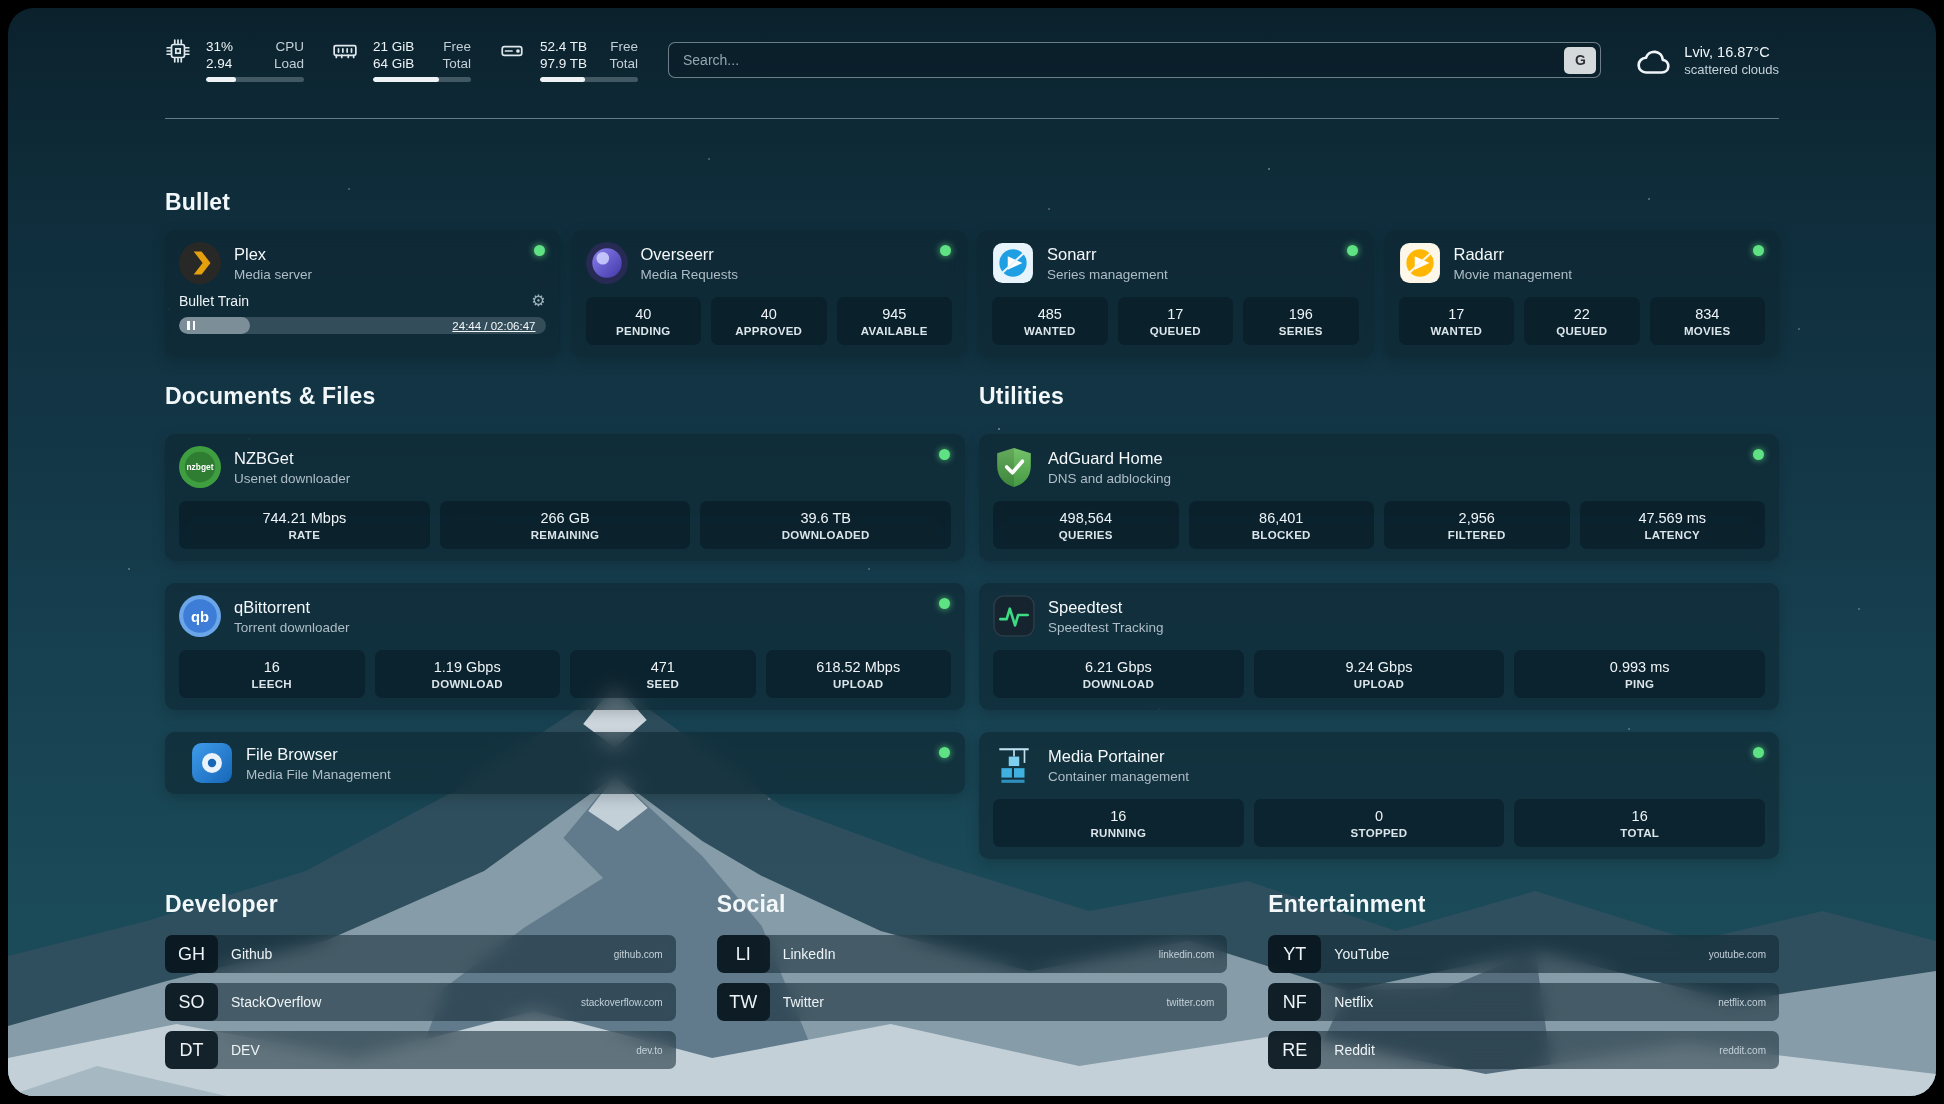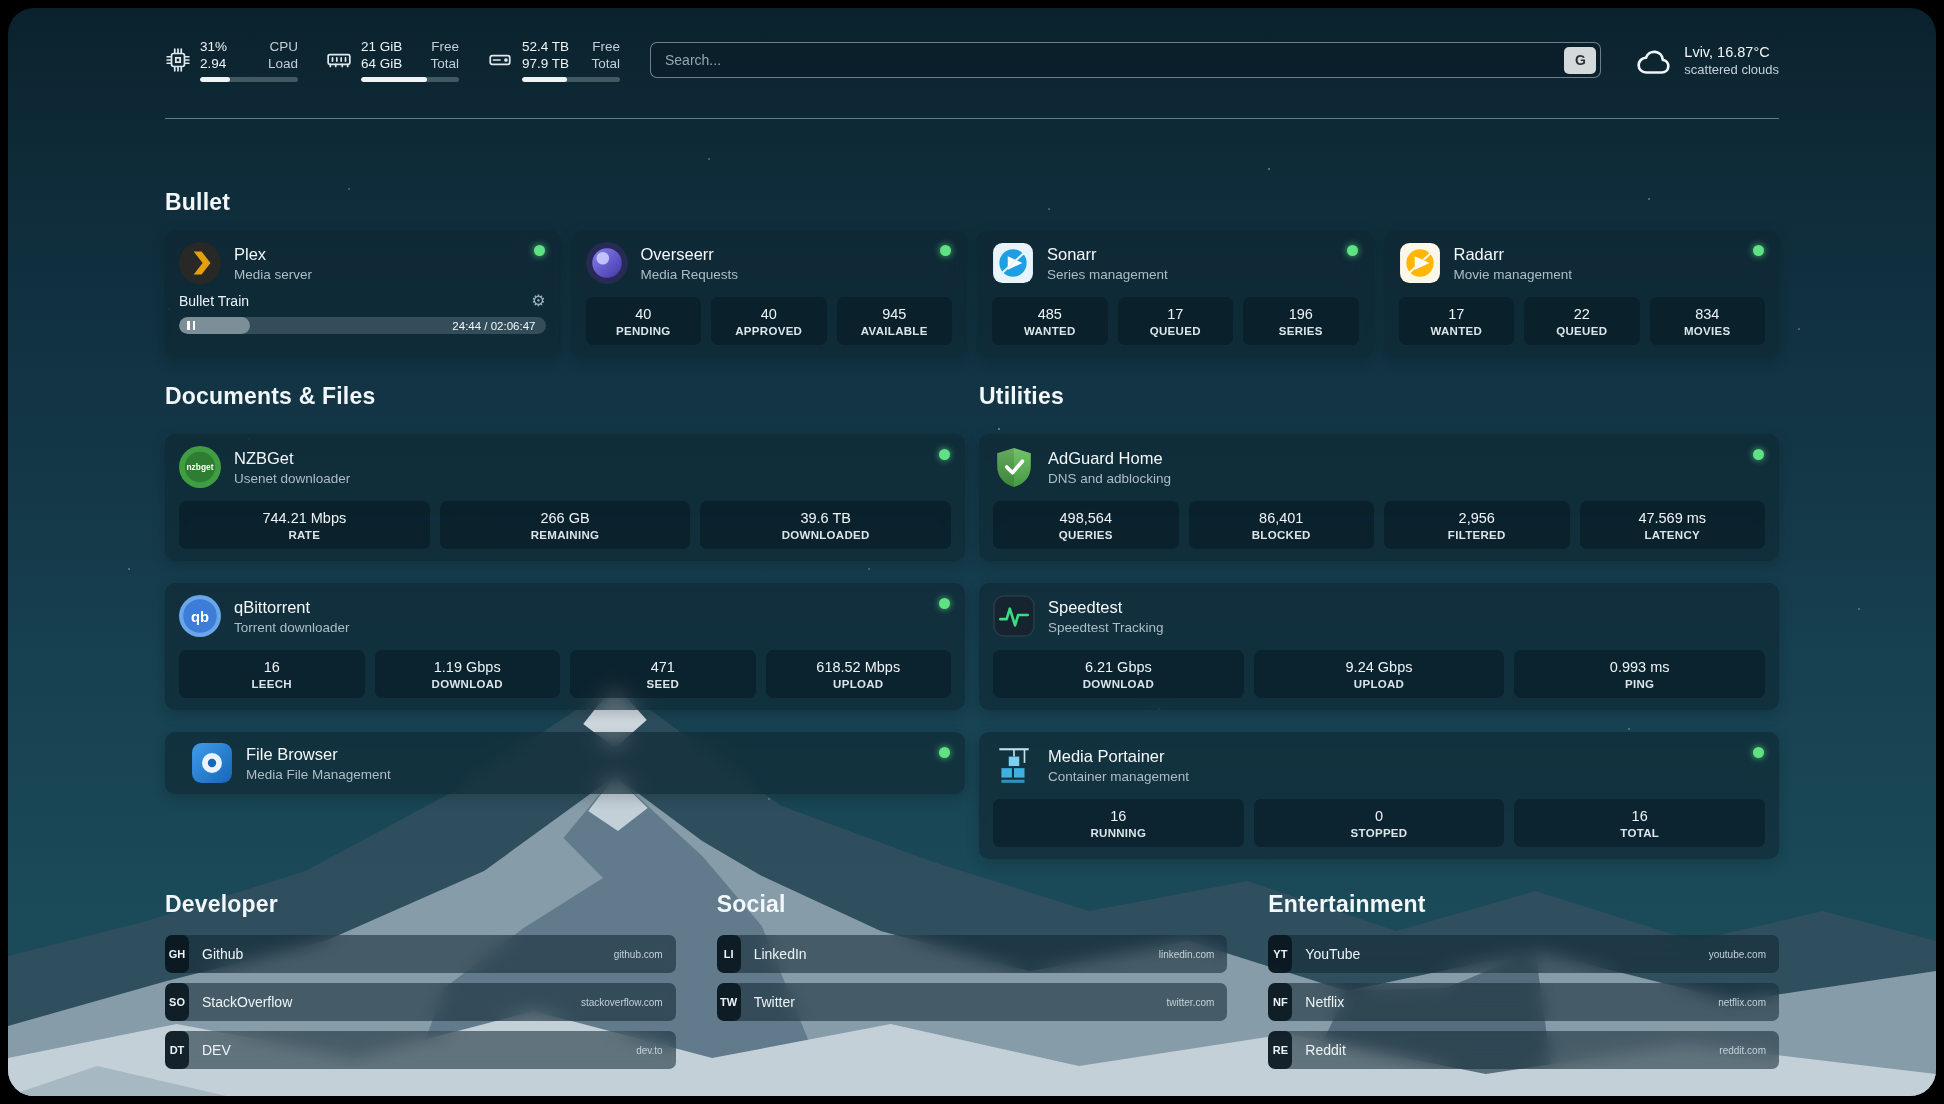--- a/index.html
+++ b/index.html
@@ -29,21 +29,21 @@
       1400px 650px 0 0 rgba(255,255,255,.4), 1620px 720px 0 0 rgba(255,255,255,.3),
       200px 760px 0 0 rgba(255,255,255,.35), 760px 790px 0 0 rgba(255,255,255,.3),
       1250px 800px 0 0 rgba(255,255,255,.35), 1850px 600px 0 0 rgba(255,255,255,.3),
       120px 560px 0 0 rgba(255,255,255,.35), 990px 420px 0 0 rgba(255,255,255,.45);
   }
   .content { position: relative; width: 1614px; margin: 0 auto; }
 
   
   .topbar { display: flex; align-items: center; padding-top: 30px; }
   .sysstats { display: flex; gap: 28px; }
-  .sysstat { display: flex; gap: 9px; align-items: center; }
+  .sysstat { display: flex; gap: 15px; }
   .sysicon { width: 26px; height: 26px; color: #dfe8ec; flex: 0 0 auto; }
   .sysicon svg { width: 100%; height: 100%; }
   .sysbody { width: 98px; }
   .sysrow { display: flex; justify-content: space-between; font-size: 13.5px; color: #eef4f7; line-height: 17px; }
   .sysrow .lab { color: #c2cfd6; }
   .sysprog { margin-top: 5px; height: 5px; border-radius: 3px; background: rgba(120,140,150,.5); overflow: hidden; }
   .sysprog .fill { height: 100%; background: #eef3f6; border-radius: 3px; }
 
   .searchwrap {
     flex: 1; margin: 0 34px 0 30px; display: flex; align-items: center; height: 36px;
@@ -88,27 +88,27 @@
   .sval { font-size: 14.5px; color: #eef4f7; }
   .slab { font-size: 11.5px; font-weight: 700; color: #dbe5ea; letter-spacing: .3px; }
 
   
   .plex-np { display: flex; align-items: center; margin-top: 9px; font-size: 14px; color: #edf3f6; }
   .gear { margin-left: auto; color: #9fb2bc; font-size: 16px; line-height: 1; cursor: pointer; }
   .plex-bar { position: relative; margin-top: 8px; height: 17px; border-radius: 9px; background: rgba(150,170,180,.28); overflow: hidden; display: flex; align-items: center; cursor: pointer; }
   .plex-fill { position: absolute; left: 0; top: 0; bottom: 0; background: rgba(235,243,247,.4); border-radius: 9px; }
   .pause { display: flex; gap: 3px; margin-left: 8px; z-index: 1; cursor: pointer; }
   .pause i { width: 2.5px; height: 9px; background: #fff; display: block; }
-  .ptime { margin-left: auto; margin-right: 10px; font-size: 11.5px; color: #f4f8fa; z-index: 1; }
+  .ptime { margin-left: auto; margin-right: 10px; font-size: 11.5px; color: #f4f8fa; z-index: 1; text-decoration: underline; }
 
   
   .bm-grid { display: grid; grid-template-columns: repeat(3, 1fr); gap: 41px; margin-top: 32px; }
   .bm-col > .section-title { margin-bottom: 17px; }
   .bm-row { display: flex; align-items: center; height: 38px; background: rgba(16,38,50,.55); border-radius: 7px; margin-bottom: 10px; overflow: hidden; cursor: pointer; backdrop-filter: blur(8px); }
-  .bm-abbr { width: 24px; height: 38px; background: rgba(7,20,28,.85); color: #edf3f6; font-size: 11px; font-weight: 700; display: flex; align-items: center; justify-content: center; border-radius: 7px; flex: 0 0 auto; }
+  .bm-abbr { width: 53px; height: 38px; background: rgba(7,20,28,.85); color: #edf3f6; font-size: 18px; font-weight: 400; display: flex; align-items: center; justify-content: center; border-radius: 7px; flex: 0 0 auto; }
   .bm-name { margin-left: 13px; font-size: 14px; color: #edf3f6; }
   .bm-url { margin-left: auto; margin-right: 13px; font-size: 10px; color: #c3d0d8; }
 </style>
 </head>
 <body>
 
 <div class="window">
 
   <svg class="bg-mountains" viewBox="0 0 1944 470" preserveAspectRatio="none">
     <polygon fill="#33505f" opacity="0.85" points="0,330 140,295 300,245 450,165 612,58 780,180 930,235 1090,285 1250,255 1400,305 1540,265 1700,315 1830,285 1944,315 1944,470 0,470"></polygon>

